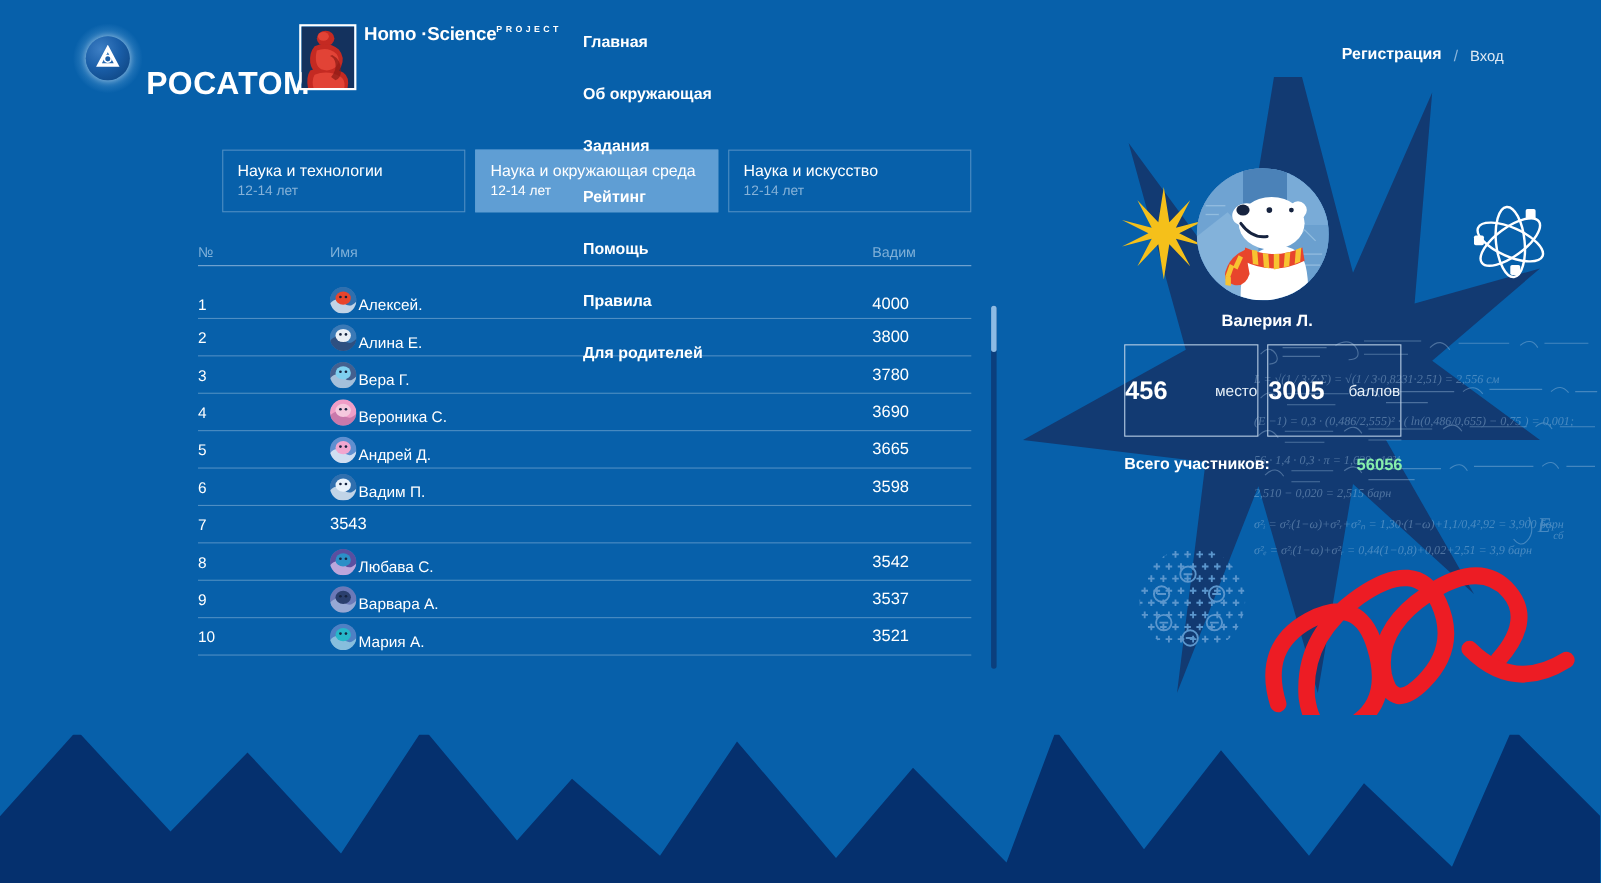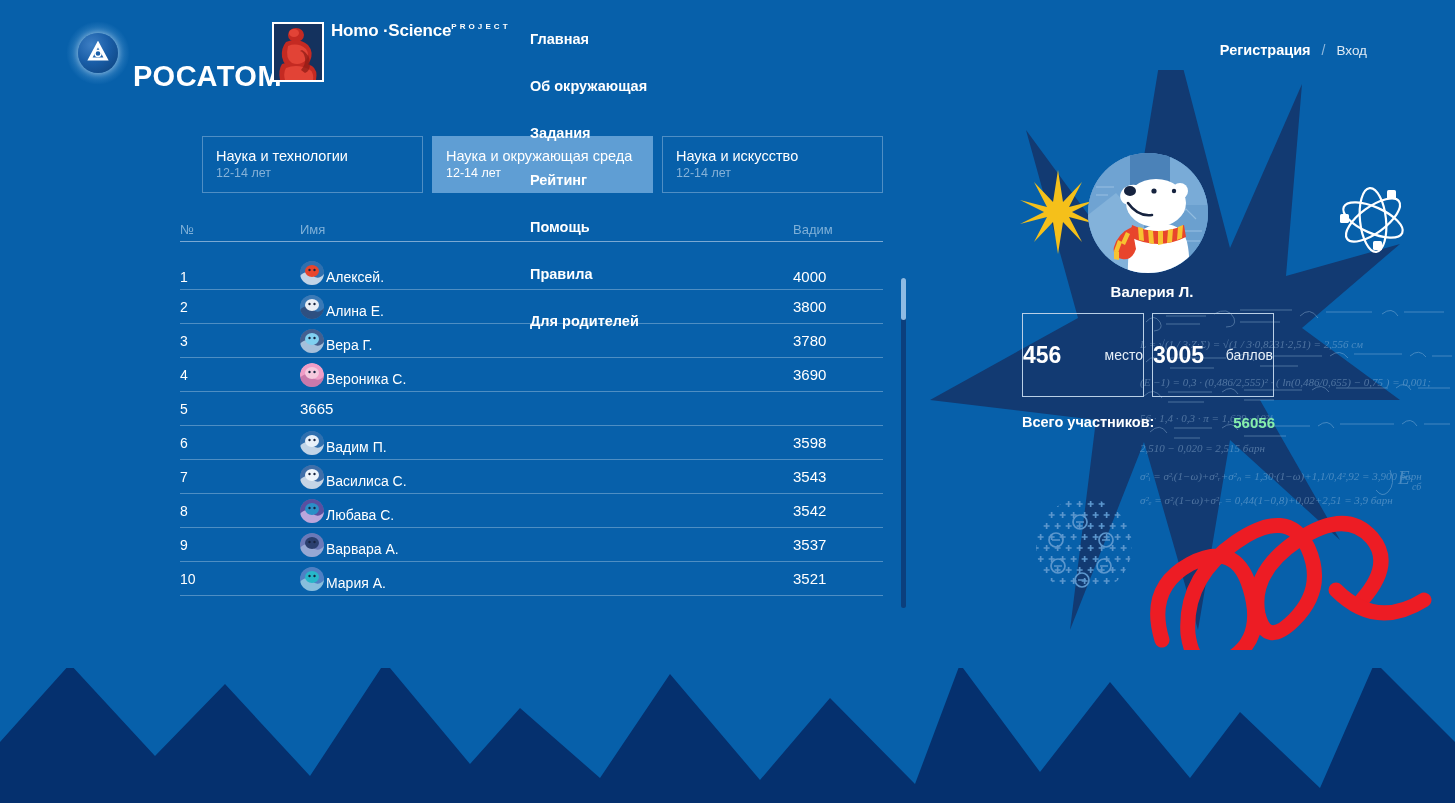--- a/index.html
+++ b/index.html
@@ -589,52 +589,52 @@
                   <circle cx="9.5" cy="9" r="1.2" fill="#16233f"></circle>
                   <circle cx="14.5" cy="9" r="1.2" fill="#16233f"></circle>
                 </svg>
               </span>
               <span class="cell-name-text">Вероника С.</span>
             </div>
             <div class="cell-score">3690</div>
           </div>
           <div class="row">
             <div class="cell-num">5</div>
+            <div class="cell-name">
+              <span class="avatar">
+                <svg width="24" height="24" viewBox="0 0 24 24">
+                  <circle cx="12" cy="12" r="12" fill="#5f8fd0"></circle>
+                  <path d="M0 15 q6 -7 12 -1 q6 6 12 -1 V24 H0 Z" fill="#ffffff" opacity=".7"></path>
+                  <ellipse cx="12" cy="10" rx="7" ry="6" fill="#f2a6cf"></ellipse>
+                  <circle cx="9.5" cy="9" r="1.2" fill="#16233f"></circle>
+                  <circle cx="14.5" cy="9" r="1.2" fill="#16233f"></circle>
+                </svg>
+              </span>
+              <span class="cell-name-text">Андрей Д.</span>
+            </div>
             <div class="cell-score">3665</div>
           </div>
           <div class="row">
             <div class="cell-num">6</div>
             <div class="cell-name">
               <span class="avatar">
                 <svg width="24" height="24" viewBox="0 0 24 24">
                   <circle cx="12" cy="12" r="12" fill="#2f6fae"></circle>
                   <path d="M0 15 q6 -7 12 -1 q6 6 12 -1 V24 H0 Z" fill="#ffffff" opacity=".7"></path>
                   <ellipse cx="12" cy="10" rx="7" ry="6" fill="#e8f1fa"></ellipse>
                   <circle cx="9.5" cy="9" r="1.2" fill="#16233f"></circle>
                   <circle cx="14.5" cy="9" r="1.2" fill="#16233f"></circle>
                 </svg>
               </span>
               <span class="cell-name-text">Вадим П.</span>
             </div>
             <div class="cell-score">3598</div>
           </div>
           <div class="row">
             <div class="cell-num">7</div>
-            <div class="cell-name">
-              <span class="avatar">
-                <svg width="24" height="24" viewBox="0 0 24 24">
-                  <circle cx="12" cy="12" r="12" fill="#3f6ea8"></circle>
-                  <path d="M0 15 q6 -7 12 -1 q6 6 12 -1 V24 H0 Z" fill="#ffffff" opacity=".7"></path>
-                  <ellipse cx="12" cy="10" rx="7" ry="6" fill="#eef4fa"></ellipse>
-                  <circle cx="9.5" cy="9" r="1.2" fill="#16233f"></circle>
-                  <circle cx="14.5" cy="9" r="1.2" fill="#16233f"></circle>
-                </svg>
-              </span>
-              <span class="cell-name-text">Василиса С.</span>
-            </div>
             <div class="cell-score">3543</div>
           </div>
           <div class="row">
             <div class="cell-num">8</div>
             <div class="cell-name">
               <span class="avatar">
                 <svg width="24" height="24" viewBox="0 0 24 24">
                   <circle cx="12" cy="12" r="12" fill="#5a4fa0"></circle>
                   <path d="M0 15 q6 -7 12 -1 q6 6 12 -1 V24 H0 Z" fill="#e6ccf5" opacity=".7"></path>
                   <ellipse cx="12" cy="10" rx="7" ry="6" fill="#2b8fc7"></ellipse>

